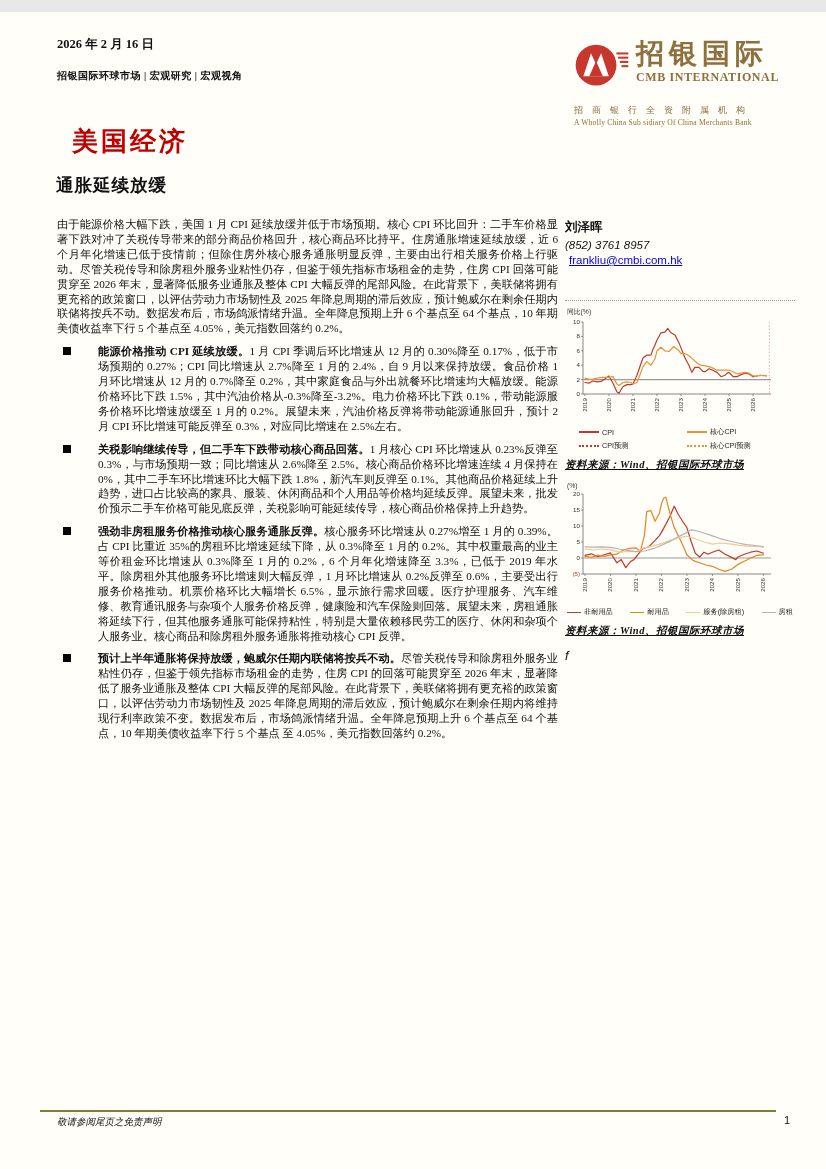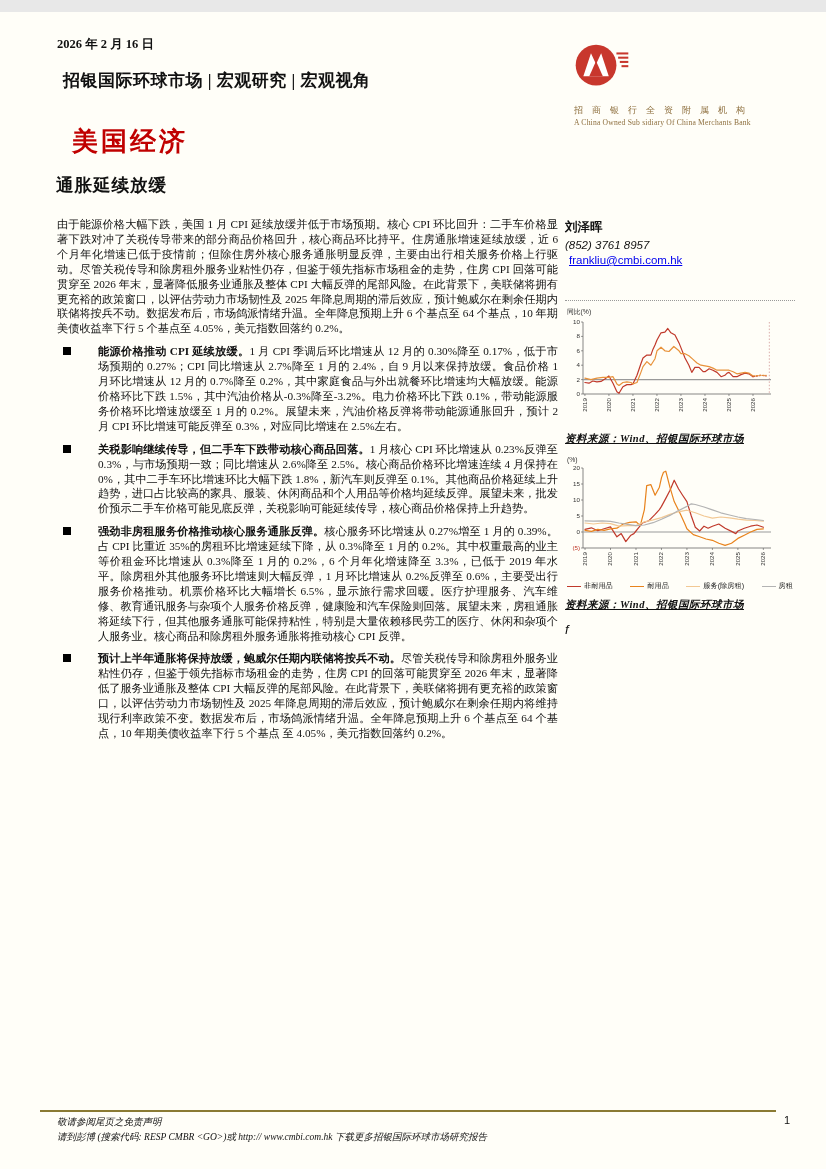--- a/index.html
+++ b/index.html
@@ -1,21 +1,21 @@
 <!DOCTYPE html>
 <html><head>
 <meta charset="utf-8">
 <style>
   html,body{margin:0;padding:0;background:#e8e8e8;}
   .page{position:relative;width:826px;height:1169px;margin:12px auto;background:#fffef8;
         font-family:"Liberation Serif",serif;color:#111;overflow:hidden;}
 
   
   .date{position:absolute;left:57px;top:24px;font-size:12.5px;font-weight:bold;}
-  .eyebrow{position:absolute;left:63px;top:57px;font-size:17px;font-weight:bold;letter-spacing:.5px;text-align:center;}
+  .eyebrow{position:absolute;left:57px;top:57px;font-size:10px;font-weight:bold;letter-spacing:.5px;text-align:center;}
   .title{position:absolute;left:72px;top:112px;font-size:26px;font-weight:bold;color:#c00000;letter-spacing:3px;}
   .subtitle{position:absolute;left:56px;top:161px;font-size:17.5px;font-weight:bold;letter-spacing:1px;}
 
   
   .logo{position:absolute;left:574px;top:26px;width:226px;}
   .logo-row{display:flex;align-items:flex-start;}
   .logo-mark{flex:0 0 56px;}
   .logo-texts{margin-left:6px;}
   .logo-cn{font-size:28px;font-weight:bold;color:#8e6f3e;letter-spacing:5px;line-height:1.15;white-space:nowrap;}
   .logo-en{font-size:12px;font-weight:bold;color:#8e6f3e;letter-spacing:.6px;white-space:nowrap;}
@@ -72,23 +72,27 @@
         <svg width="56" height="56" viewBox="0 0 66 56">
           <circle cx="26" cy="27" r="24" fill="#c8372d"></circle>
           <path d="M11 40 L20 13 L26 26 L32 13 L41 40 Z" fill="#ffffff"></path>
           <path d="M18 40 L26 22 L34 40 Z" fill="#c8372d"></path>
           <rect x="50" y="12" width="14" height="2.4" fill="#c8372d"></rect>
           <rect x="52" y="17" width="12" height="2.4" fill="#c8372d"></rect>
           <rect x="54" y="22" width="10" height="2.4" fill="#c8372d"></rect>
           <rect x="56" y="27" width="8" height="2.4" fill="#c8372d"></rect>
         </svg>
       </span>
+      <span class="logo-texts">
+        <div class="logo-cn">招银国际</div>
+        <div class="logo-en">CMB INTERNATIONAL</div>
+      </span>
     </div>
     <div class="logo-sub-cn">招商银行全资附属机构</div>
-    <div class="logo-sub-en">A China Owned Sub sidiary Of China Merchants Bank</div>
+    <div class="logo-sub-en">A Wholly China Sub sidiary Of China Merchants Bank</div>
   </div>
 
   <div class="main">
     <p>由于能源价格大幅下跌，美国 1 月 CPI 延续放缓并低于市场预期。核心 CPI 环比回升：二手车价格显著下跌对冲了关税传导带来的部分商品价格回升，核心商品环比持平。住房通胀增速延续放缓，近 6 个月年化增速已低于疫情前；但除住房外核心服务通胀明显反弹，主要由出行相关服务价格上行驱动。尽管关税传导和除房租外服务业粘性仍存，但鉴于领先指标市场租金的走势，住房 CPI 回落可能贯穿至 2026 年末，显著降低服务业通胀及整体 CPI 大幅反弹的尾部风险。在此背景下，美联储将拥有更充裕的政策窗口，以评估劳动力市场韧性及 2025 年降息周期的滞后效应，预计鲍威尔在剩余任期内联储将按兵不动。数据发布后，市场鸽派情绪升温。全年降息预期上升 6 个基点至 64 个基点，10 年期美债收益率下行 5 个基点至 4.05%，美元指数回落约 0.2%。</p>
 
     <div class="bullet">
       <span class="sq"></span>
       <p><b class="lead">能源价格推动 CPI 延续放缓。</b><span>1 月 CPI 季调后环比增速从 12 月的 0.30%降至 0.17%，低于市场预期的 0.27%；CPI 同比增速从 2.7%降至 1 月的 2.4%，自 9 月以来保持放缓。食品价格 1 月环比增速从 12 月的 0.7%降至 0.2%，其中家庭食品与外出就餐环比增速均大幅放缓。能源价格环比下跌 1.5%，其中汽油价格从-0.3%降至-3.2%。电力价格环比下跌 0.1%，带动能源服务价格环比增速放缓至 1 月的 0.2%。展望未来，汽油价格反弹将带动能源通胀回升，预计 2 月 CPI 环比增速可能反弹至 0.3%，对应同比增速在 2.5%左右。</span></p>
     </div>
 
@@ -148,20 +152,38 @@
           <text transform="rotate(-90 139.97190293741957 81)" x="139.97190293741957" y="81" font-size="6.2" font-family="Liberation Sans, sans-serif" fill="#333" text-anchor="end" dominant-baseline="middle">2024</text>
           <line x1="163.9821200510852" y1="77" x2="163.9821200510852" y2="79" stroke="#555" stroke-width="0.6"></line>
           <text transform="rotate(-90 163.9821200510852 81)" x="163.9821200510852" y="81" font-size="6.2" font-family="Liberation Sans, sans-serif" fill="#333" text-anchor="end" dominant-baseline="middle">2025</text>
           <line x1="187.99233716475078" y1="77" x2="187.99233716475078" y2="79" stroke="#555" stroke-width="0.6"></line>
           <text transform="rotate(-90 187.99233716475078 81)" x="187.99233716475078" y="81" font-size="6.2" font-family="Liberation Sans, sans-serif" fill="#333" text-anchor="end" dominant-baseline="middle">2026</text>
           <polyline points="19.9,65.5 24.0,66.2 27.8,64.0 31.9,64.8 36.0,64.4 39.8,61.9 43.9,59.0 48.0,66.2 51.9,74.8 54.0,76.3 57.9,69.8 61.9,67.6 66.0,67.6 67.9,66.9 72.0,58.3 75.9,46.8 78.0,41.0 81.9,38.1 85.9,38.1 87.9,32.4 90.0,28.0 92.0,23.0 96.0,15.8 99.9,15.1 102.8,11.5 105.9,15.8 110.0,18.0 114.0,25.9 116.0,30.9 120.0,41.0 123.9,48.2 126.8,55.4 129.9,50.4 134.0,50.4 138.1,54.7 140.0,54.7 144.1,51.8 147.9,53.2 152.0,55.4 156.1,59.7 159.9,58.3 162.1,56.1 164.0,55.4 168.1,59.7 171.9,59.7 176.0,57.6 180.1,56.1 183.9,56.8 188.0,59.7" fill="none" stroke="#c0392b" stroke-width="1.2" stroke-linejoin="round" stroke-linecap="round"></polyline>
           <polyline points="19.9,61.2 25.9,62.6 31.9,61.2 37.9,60.4 43.9,60.4 48.0,59.7 51.9,66.9 54.0,68.4 57.9,65.5 61.9,64.8 66.0,65.5 67.9,66.9 72.0,65.5 75.9,55.4 78.0,49.6 81.9,44.6 85.9,48.2 90.0,41.7 92.0,33.8 96.0,30.2 99.9,33.8 104.0,34.5 108.8,29.5 114.0,33.8 116.0,36.7 120.0,36.7 123.9,38.8 128.0,42.4 132.0,46.0 135.9,48.2 140.0,48.9 144.1,49.6 147.9,51.1 152.0,53.2 156.1,53.2 159.9,53.2 164.0,53.2 168.1,54.7 171.9,56.8 176.0,56.1 180.1,55.4 183.9,56.1 188.0,59.0" fill="none" stroke="#e8923a" stroke-width="1.2" stroke-linejoin="round" stroke-linecap="round"></polyline>
           <polyline points="188.0,59.7 192.1,59.0 195.9,58.3 201.2,59.0" fill="none" stroke="#c0392b" stroke-width="1.2" stroke-dasharray="1.6 1.6" stroke-linejoin="round" stroke-linecap="round"></polyline>
           <polyline points="188.0,59.0 192.1,58.6 195.9,58.3 201.2,58.3" fill="none" stroke="#e8923a" stroke-width="1.2" stroke-dasharray="1.6 1.6" stroke-linejoin="round" stroke-linecap="round"></polyline>
         </svg>
+      <div class="legend legend-grid">
+          <span class="lg-item">
+            <span class="lg-line" style="border-top-color: rgb(192, 57, 43); border-top-style: solid;"></span>
+            <span>CPI</span>
+          </span>
+          <span class="lg-item">
+            <span class="lg-line" style="border-top-color: rgb(232, 146, 58); border-top-style: solid;"></span>
+            <span>核心CPI</span>
+          </span>
+          <span class="lg-item">
+            <span class="lg-line" style="border-top-color: rgb(192, 57, 43); border-top-style: dotted;"></span>
+            <span>CPI预测</span>
+          </span>
+          <span class="lg-item">
+            <span class="lg-line" style="border-top-color: rgb(232, 146, 58); border-top-style: dotted;"></span>
+            <span>核心CPI预测</span>
+          </span>
+        </div>
       <div class="source">资料来源：Wind、招银国际环球市场</div>
     </div>
 
     <div class="figure fig2">
       <div class="ylab">(%)</div>
       <svg width="214" height="112">
           <line x1="16" y1="85" x2="18" y2="85" stroke="#555" stroke-width="0.6"></line>
           <text x="15" y="87" font-size="6.2" font-family="Liberation Sans, sans-serif" fill="#c0392b" text-anchor="end">(5)</text>
           <line x1="16" y1="69" x2="18" y2="69" stroke="#555" stroke-width="0.6"></line>
           <text x="15" y="71" font-size="6.2" font-family="Liberation Sans, sans-serif" fill="#333" text-anchor="end">0</text>
@@ -216,16 +238,15 @@
           </span>
         </div>
       <div class="source">资料来源：Wind、招银国际环球市场</div>
     </div>
 
     <div class="stray">f</div>
   </div>
 
   <div class="footer-rule"></div>
   <div class="foot1">敬请参阅尾页之免责声明</div>
-  <div class="foot2">请到彭博 (搜索代码: RESP CMBR &lt;GO&gt;)或 http:// www.cmbi.com.hk 下载更多招银国际环球市场研究报告</div>
   <div class="pageno">1</div>
 
 </div>
 
 </body></html>

